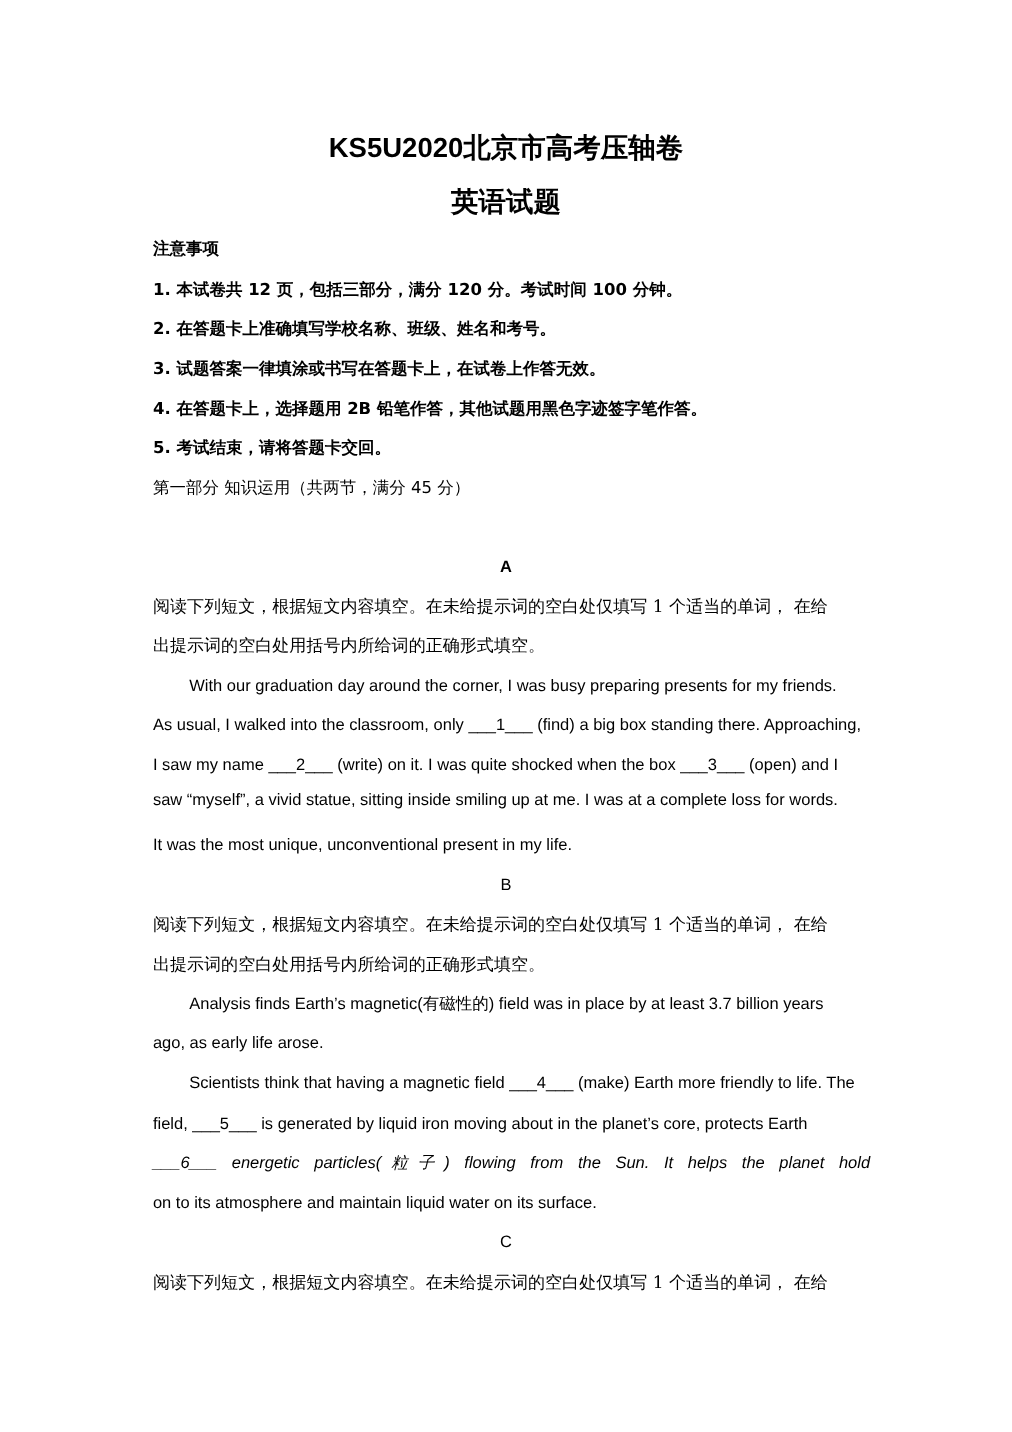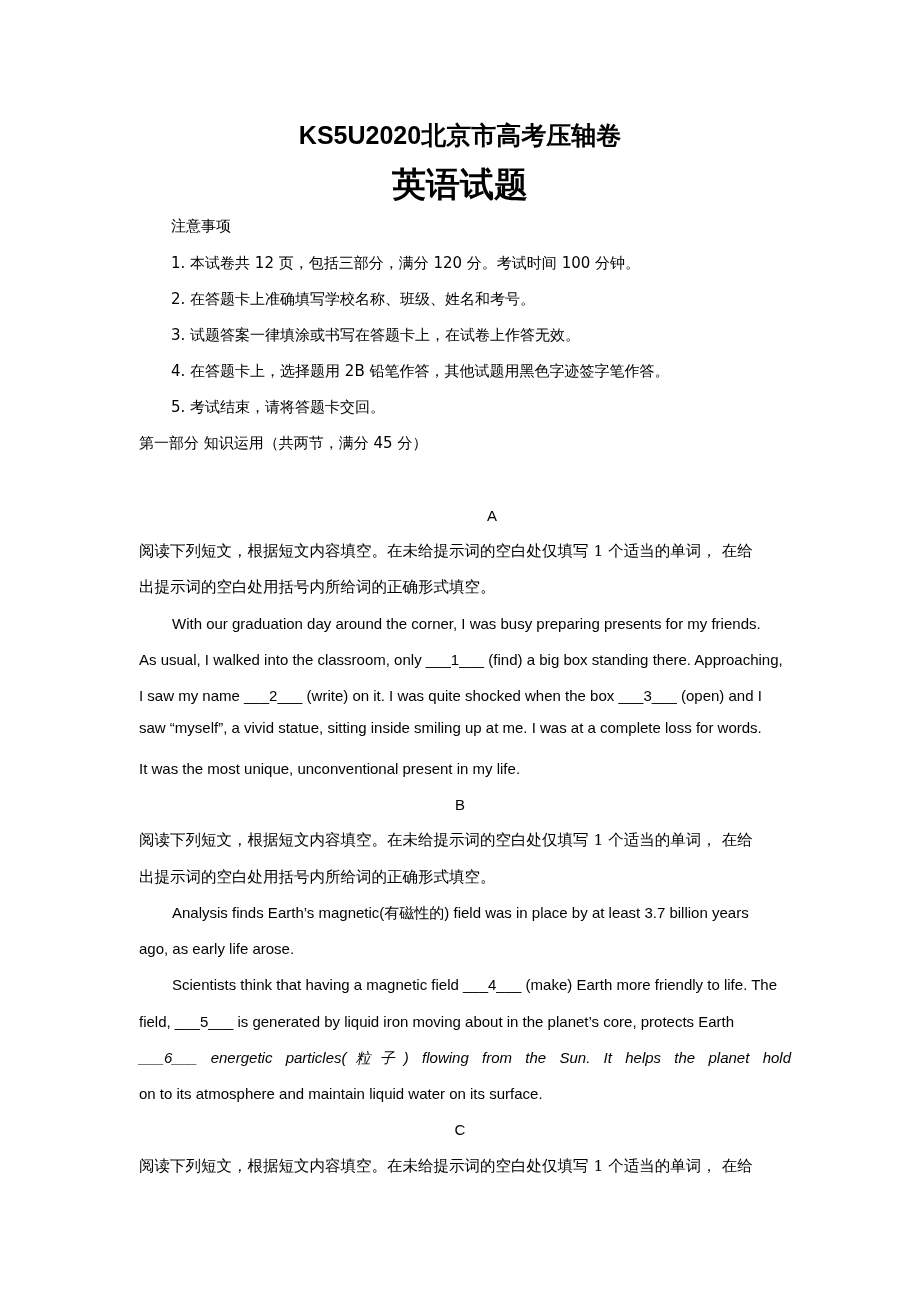--- a/index.html
+++ b/index.html
@@ -3,26 +3,26 @@
 <meta charset="utf-8">
 <style>
   html, body { margin: 0; padding: 0; background: #ffffff; }
   body { width: 920px; height: 1302px; position: relative; overflow: hidden; color: #000; }
   .page { position: absolute; left: 0; top: 0; width: 888px; height: 1302px; }
   .title {
     position: absolute; left: 0; width: 920px; text-align: center;
     font-family: "Liberation Sans", "DejaVu Sans", sans-serif; font-weight: bold;
   }
   .t1 { top: 119px; font-size: 25px; line-height: 32px; }
-  .t2 { top: 168px; font-size: 34px; line-height: 32px; }
+  .t2 { top: 168px; font-size: 25px; line-height: 32px; }
   .line {
     position: absolute; left: 139px; white-space: nowrap;
     font-family: "DejaVu Sans", "Liberation Sans", sans-serif; font-size: 15px; line-height: 20px;
   }
-  .bold { font-weight: normal; margin-left: 32px; }
+  .bold { font-weight: bold; }
   .en { font-family: "Liberation Sans", "DejaVu Sans", sans-serif; font-size: 15px; }
   .cn { font-family: "DejaVu Serif", "Liberation Serif", serif; font-size: 15.5px; }
   .center { left: 0; width: 920px; text-align: center; }
   .indent { left: 172px; text-align: center; }
   .justify { width: 652px; text-align: justify; text-align-last: justify; white-space: normal; font-style: italic; }
 </style>
 </head>
 <body>
 
 <div class="page">

